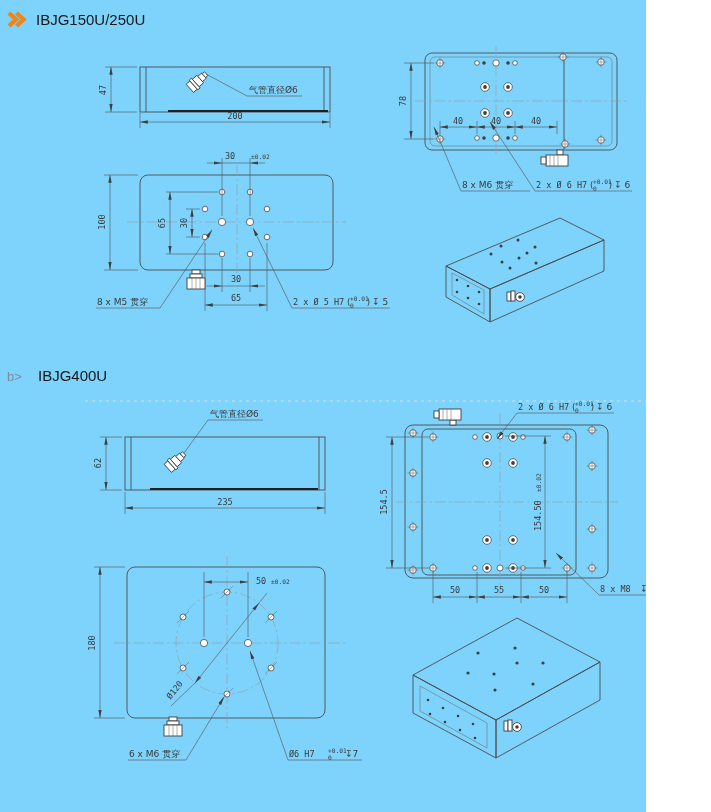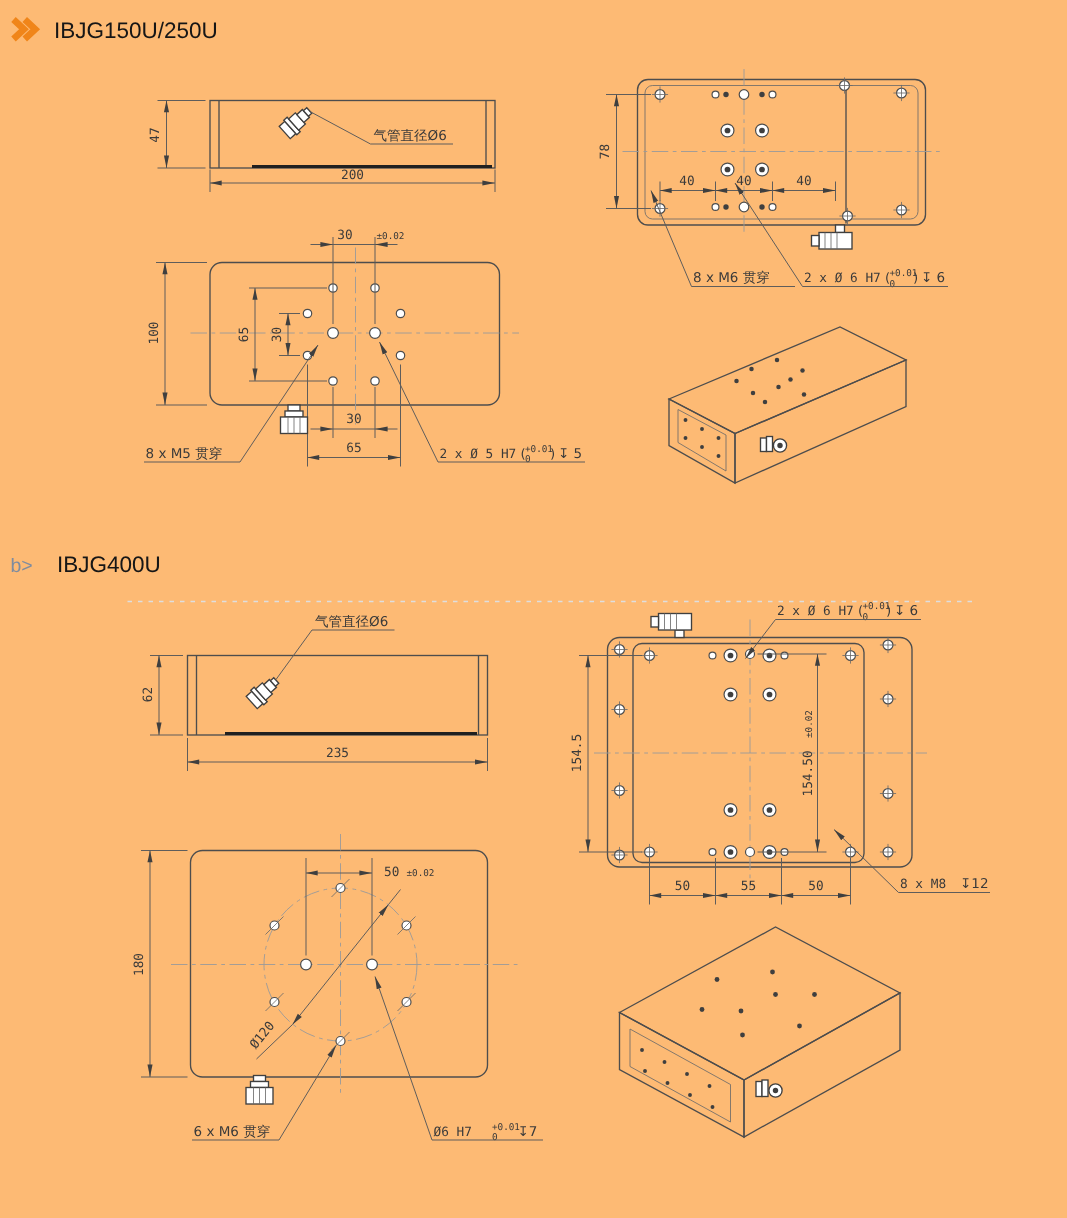--- a/index.html
+++ b/index.html
@@ -1,16 +1,16 @@
 <!DOCTYPE html>
 <html><head>
 <meta charset="utf-8">
 <style>
   html,body{margin:0;padding:0;background:#fff;}
-  .wrap{position:relative;width:711px;height:812px;background:#fdba74;overflow:hidden;}
+  .wrap{position:relative;width:646px;height:812px;background:#7dd3fc;overflow:hidden;}
   svg{display:block;}
   .o  {stroke:#4d4d4d;stroke-width:0.9;fill:none;}
   .oth{stroke:#202020;stroke-width:2.1;fill:none;}
   .d  {stroke:#5a5a5a;stroke-width:0.65;fill:none;}
   .cl {stroke:#9a9a9a;stroke-width:0.6;fill:none;stroke-dasharray:11 3 2.5 3;}
   .th {stroke:#6a6a6a;stroke-width:0.55;fill:none;}
   .hl {stroke:#4d4d4d;stroke-width:0.8;fill:#fff;}
   .fd {fill:#3f3f3f;stroke:none;}
   .fg {stroke:#3f3f3f;stroke-width:0.9;fill:#fff;}
   .fade{stroke:#dedede;stroke-width:1;stroke-dasharray:3 4;}

